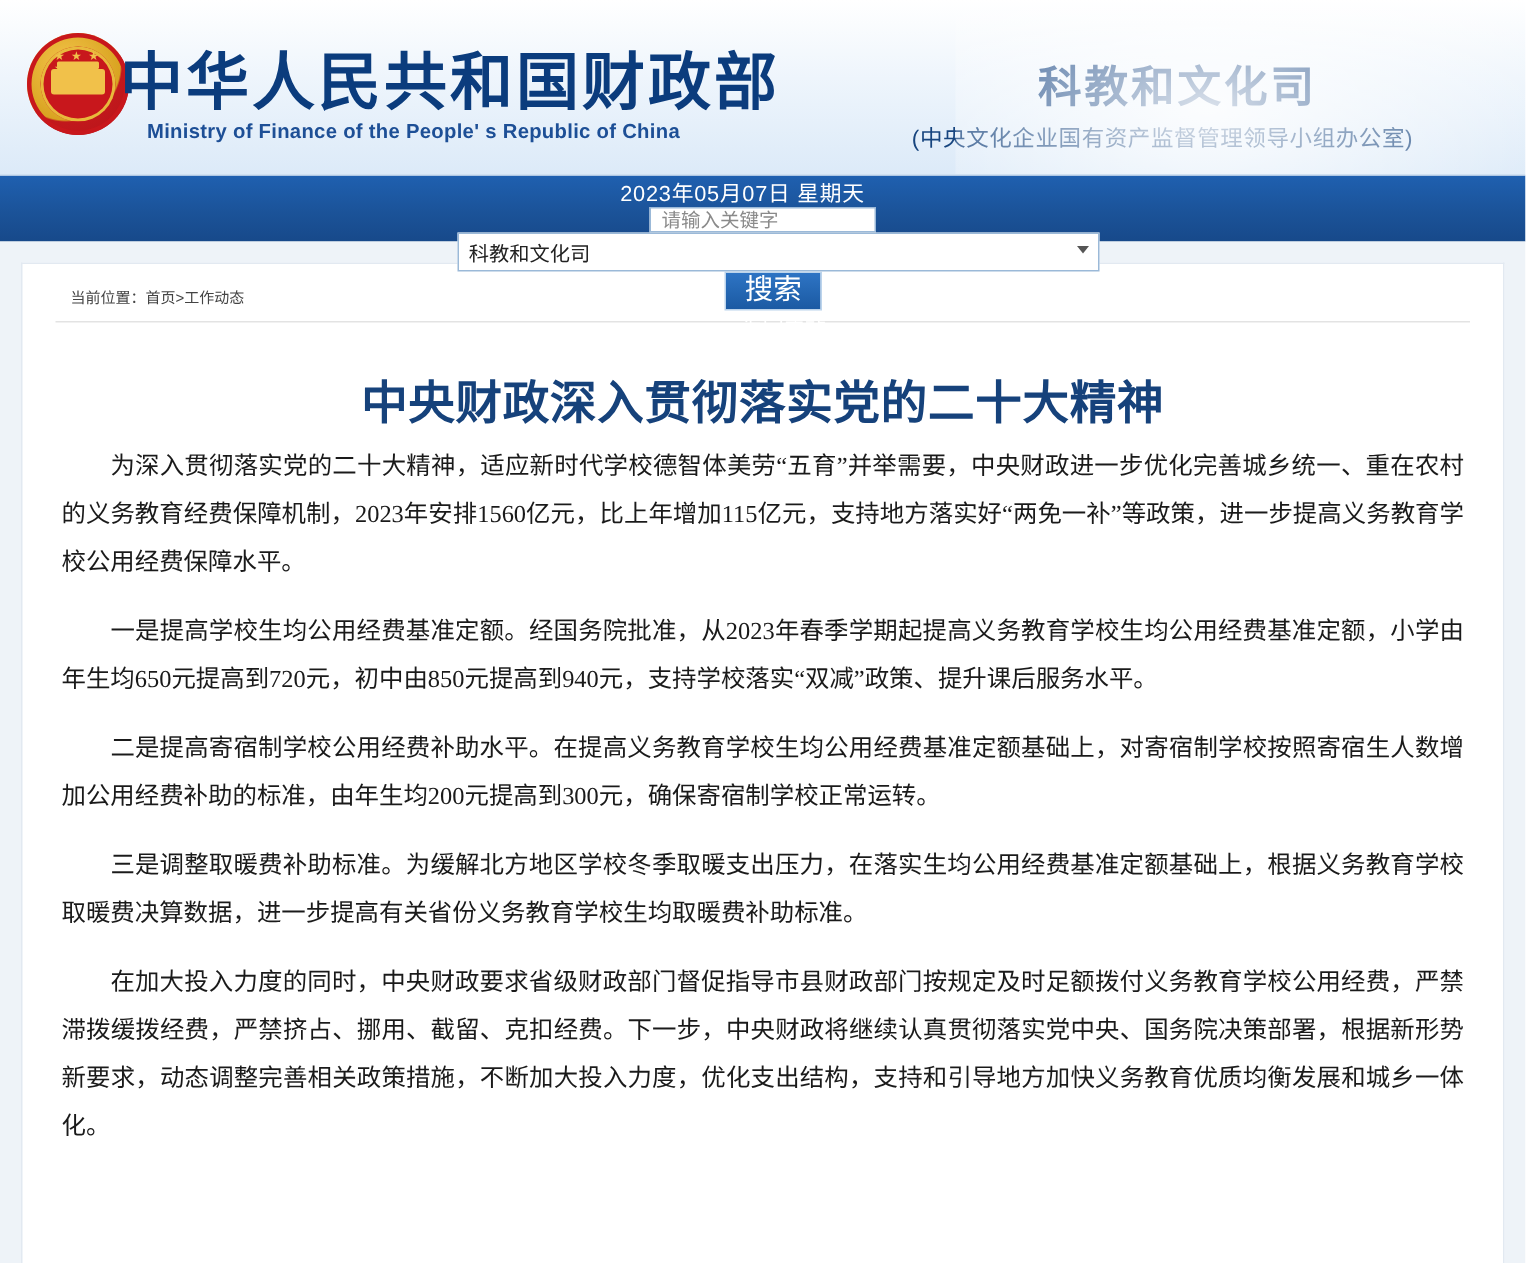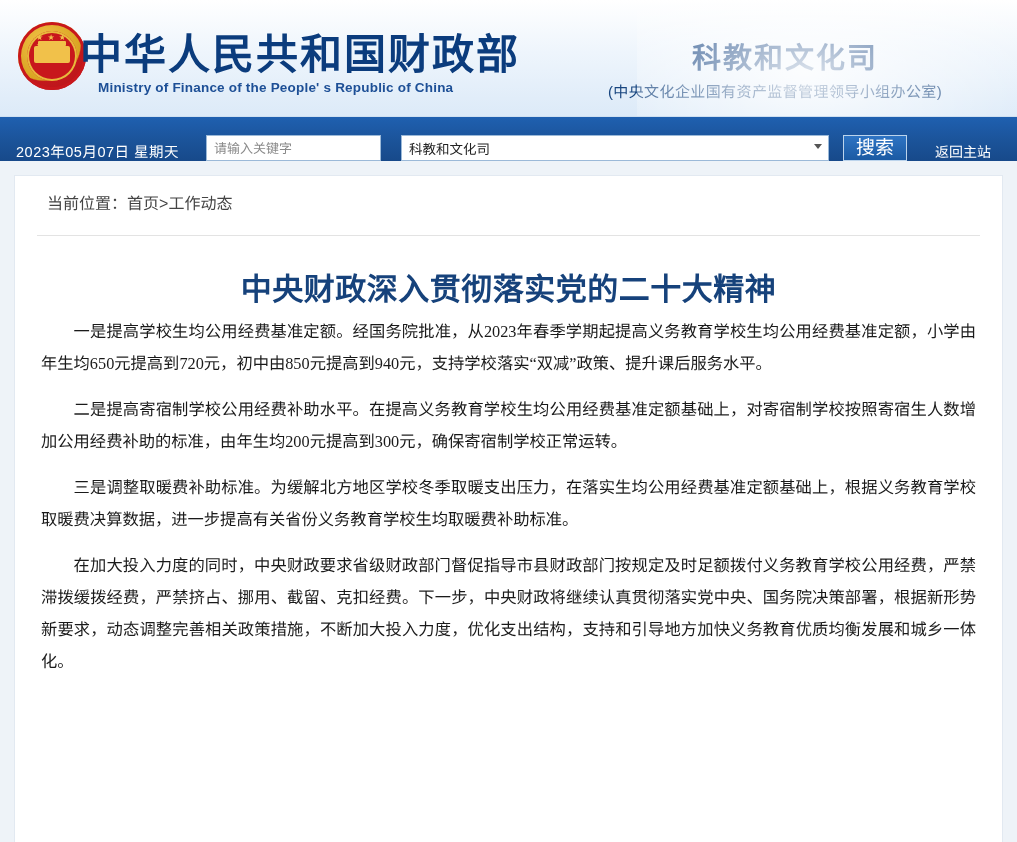--- a/index.html
+++ b/index.html
@@ -120,33 +120,34 @@
     font-size: 15px;
     color: #17457f;
     letter-spacing: .4px;
   }
 
   
   .navbar {
     height: 44px;
     background: linear-gradient(180deg, #1f60b0 0%, #1b5399 55%, #17498a 100%);
     display: flex;
-    align-items: flex-end;
+    align-items: center;
     padding: 0 16px;
     box-sizing: border-box;
     color: #ffffff;
     font-size: 14.5px;
+    flex-direction: column;
   }
   .nav-date {
     min-width: 190px;
     white-space: nowrap;
     letter-spacing: .5px;
   }
   .search-input {
-    width: 175px;
+    width: 151px;
     height: 26px;
     border: 1px solid #9bb9d8;
     background: #ffffff;
     color: #333;
     font-size: 13px;
     padding: 0 7px;
     box-sizing: border-box;
     outline: none;
     font-family: "Liberation Sans", sans-serif;
   }
@@ -208,23 +209,23 @@
   .card {
     background: #ffffff;
     margin: 0 14px;
     height: 668px;
     box-sizing: border-box;
     padding: 0 22px;
     border: 1px solid #e2e9f1;
     border-bottom: none;
   }
   .breadcrumb {
-    font-size: 16px;
+    font-size: 10px;
     color: #444;
-    padding: 14px 4px 21px 10px;
+    padding: 14px 4px 9px 10px;
     border-bottom: 1px solid #e3e3e3;
   }
   .breadcrumb a { color: #444; text-decoration: none; }
 
   .art-title {
     text-align: center;
     font-family: "Liberation Serif", "DejaVu Serif", serif;
     font-weight: bold;
     color: #16427b;
     font-size: 31px;
@@ -292,20 +293,21 @@
     <div class="breadcrumb">
       <span>当前位置：</span><a href="#">首页</a><span>&gt;</span><a href="#">工作动态</a>
     </div>
 
     <div class="art-title">
       <div>中央财政深入贯彻落实党的二十大精神</div>
     </div>
 
 
     <div class="art-body">
+      <p>为深入贯彻落实党的二十大精神，适应新时代学校德智体美劳“五育”并举需要，中央财政进一步优化完善城乡统一、重在农村的义务教育经费保障机制，2023年安排1560亿元，比上年增加115亿元，支持地方落实好“两免一补”等政策，进一步提高义务教育学校公用经费保障水平。</p>
       <p>一是提高学校生均公用经费基准定额。经国务院批准，从2023年春季学期起提高义务教育学校生均公用经费基准定额，小学由年生均650元提高到720元，初中由850元提高到940元，支持学校落实“双减”政策、提升课后服务水平。</p>
       <p>二是提高寄宿制学校公用经费补助水平。在提高义务教育学校生均公用经费基准定额基础上，对寄宿制学校按照寄宿生人数增加公用经费补助的标准，由年生均200元提高到300元，确保寄宿制学校正常运转。</p>
       <p>三是调整取暖费补助标准。为缓解北方地区学校冬季取暖支出压力，在落实生均公用经费基准定额基础上，根据义务教育学校取暖费决算数据，进一步提高有关省份义务教育学校生均取暖费补助标准。</p>
       <p>在加大投入力度的同时，中央财政要求省级财政部门督促指导市县财政部门按规定及时足额拨付义务教育学校公用经费，严禁滞拨缓拨经费，严禁挤占、挪用、截留、克扣经费。下一步，中央财政将继续认真贯彻落实党中央、国务院决策部署，根据新形势新要求，动态调整完善相关政策措施，不断加大投入力度，优化支出结构，支持和引导地方加快义务教育优质均衡发展和城乡一体化。</p>
     </div>
 
   </div>
 </div>
 
 </body></html>

